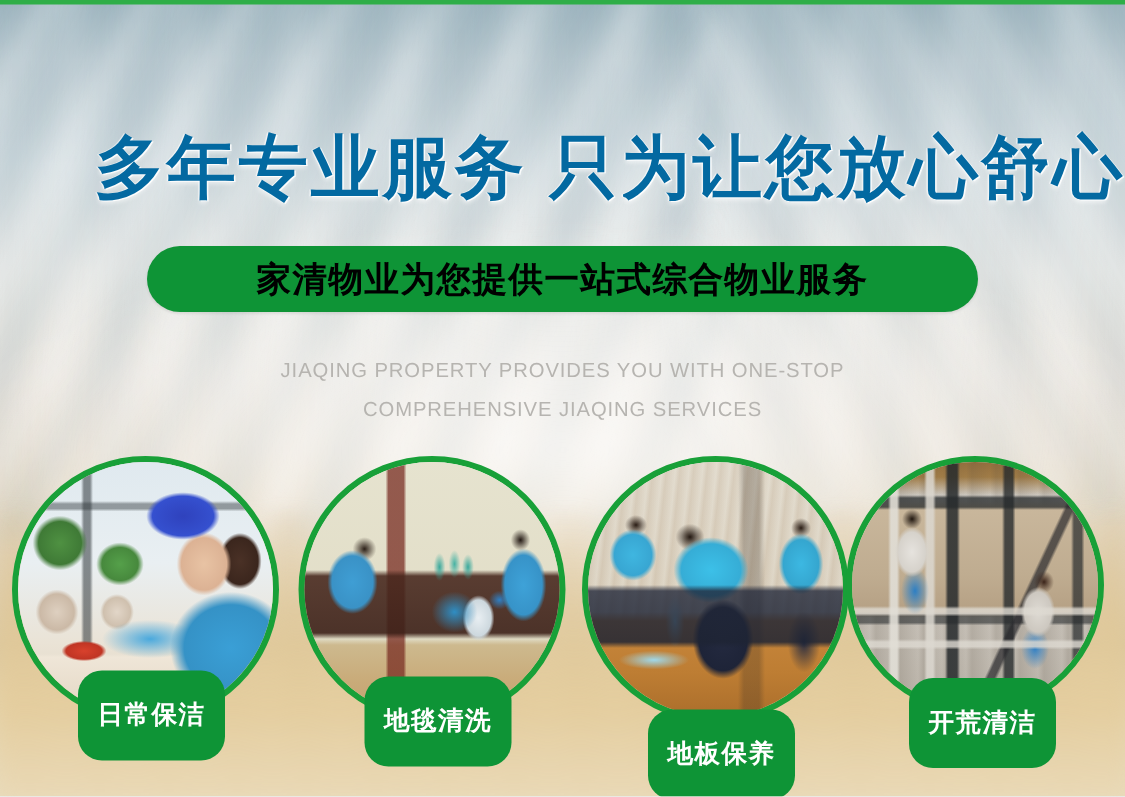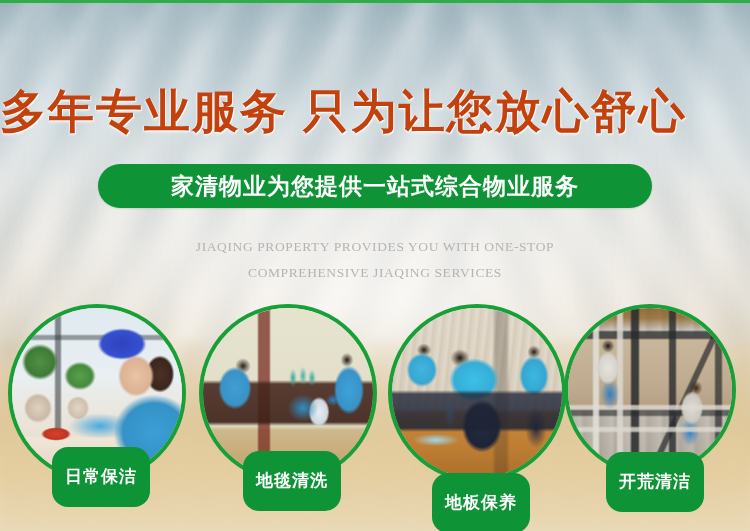--- a/index.html
+++ b/index.html
@@ -108,26 +108,26 @@
     width: 750px; height: 3px;
     background: #2fae48;
     z-index: 30;
   }
 
   
   .headline {
     position: absolute;
     left: 0; right: 0;
     top: 82px;
-    text-align: left;
+    text-align: right;
     font-size: 46px;
     line-height: 58px;
     font-weight: bold;
     letter-spacing: 2px;
-    color: #c2410c;
+    color: #0369a1;
     text-shadow:
       1px 1px 0 rgba(255,255,255,0.85),
       -1px 0 0 rgba(255,255,255,0.55),
       0 2px 3px rgba(255,255,255,0.6);
     white-space: nowrap;
     z-index: 20;
   }
 
   
   .subtitle-pill {
@@ -138,41 +138,40 @@
     height: 44px;
     border-radius: 22px;
     background: #0e9436;
     display: flex;
     align-items: center;
     justify-content: center;
     z-index: 20;
     box-shadow: 0 1px 2px rgba(0,0,0,0.10);
   }
   .subtitle-pill span {
-    color: #ffffff;
+    color: #000000;
     font-size: 23px;
     font-weight: bold;
     letter-spacing: 1px;
     line-height: 44px;
     white-space: nowrap;
   }
 
   
   .en-sub {
     position: absolute;
     left: 0; right: 0;
     top: 234px;
     text-align: center;
     color: #b6b4b0;
     font-size: 13.5px;
     letter-spacing: 0.6px;
     line-height: 26px;
     font-weight: normal;
     z-index: 20;
-    font-family: Liberation Serif, serif;
   }
   .en-sub .en-line { display: block; }
 
   
   .circles {
     position: absolute;
     left: 0; top: 304px;
     width: 750px; height: 200px;
     z-index: 20;
   }

